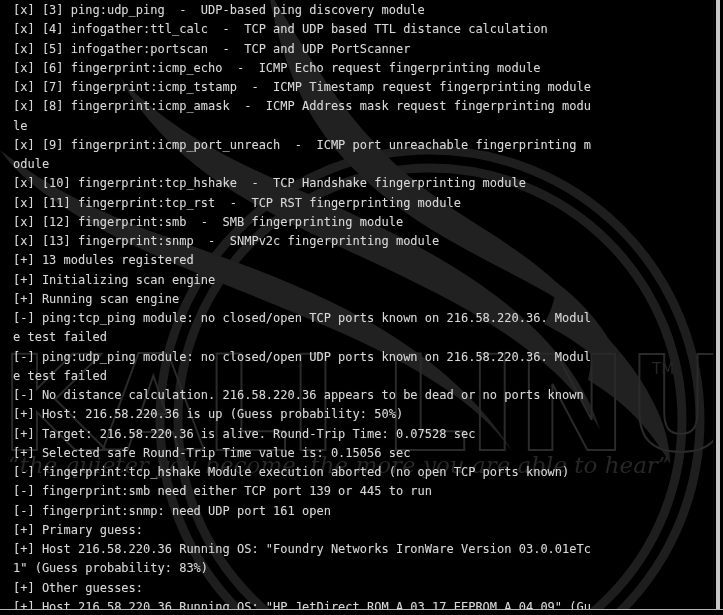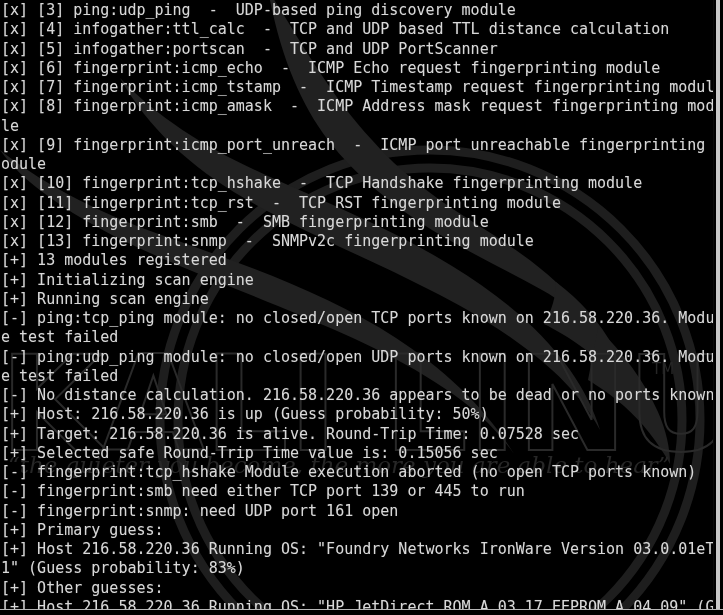--- a/index.html
+++ b/index.html
@@ -65,24 +65,25 @@
     box-sizing: border-box;
     color: #d6d6d6;
     font-size: 15px;
     line-height: 19.25px;
     white-space: pre;
     letter-spacing: 0px;
   }
   .term-line {
     height: 19.25px;
     white-space: pre;
-    font-size: 15px;
+    font-size: 12px;
     line-height: 19.25px;
     color: #d8d8d8;
     text-shadow: 0 0 1px rgba(220,220,220,0.25);
+    margin-left: 12px;
   }
   
   #scrollbar-track {
     position: absolute;
     right: 0px;
     top: 0px;
     width: 9px;
     height: 610px;
     background: #000000;
     border-left: 1px solid #0a0a0a;

